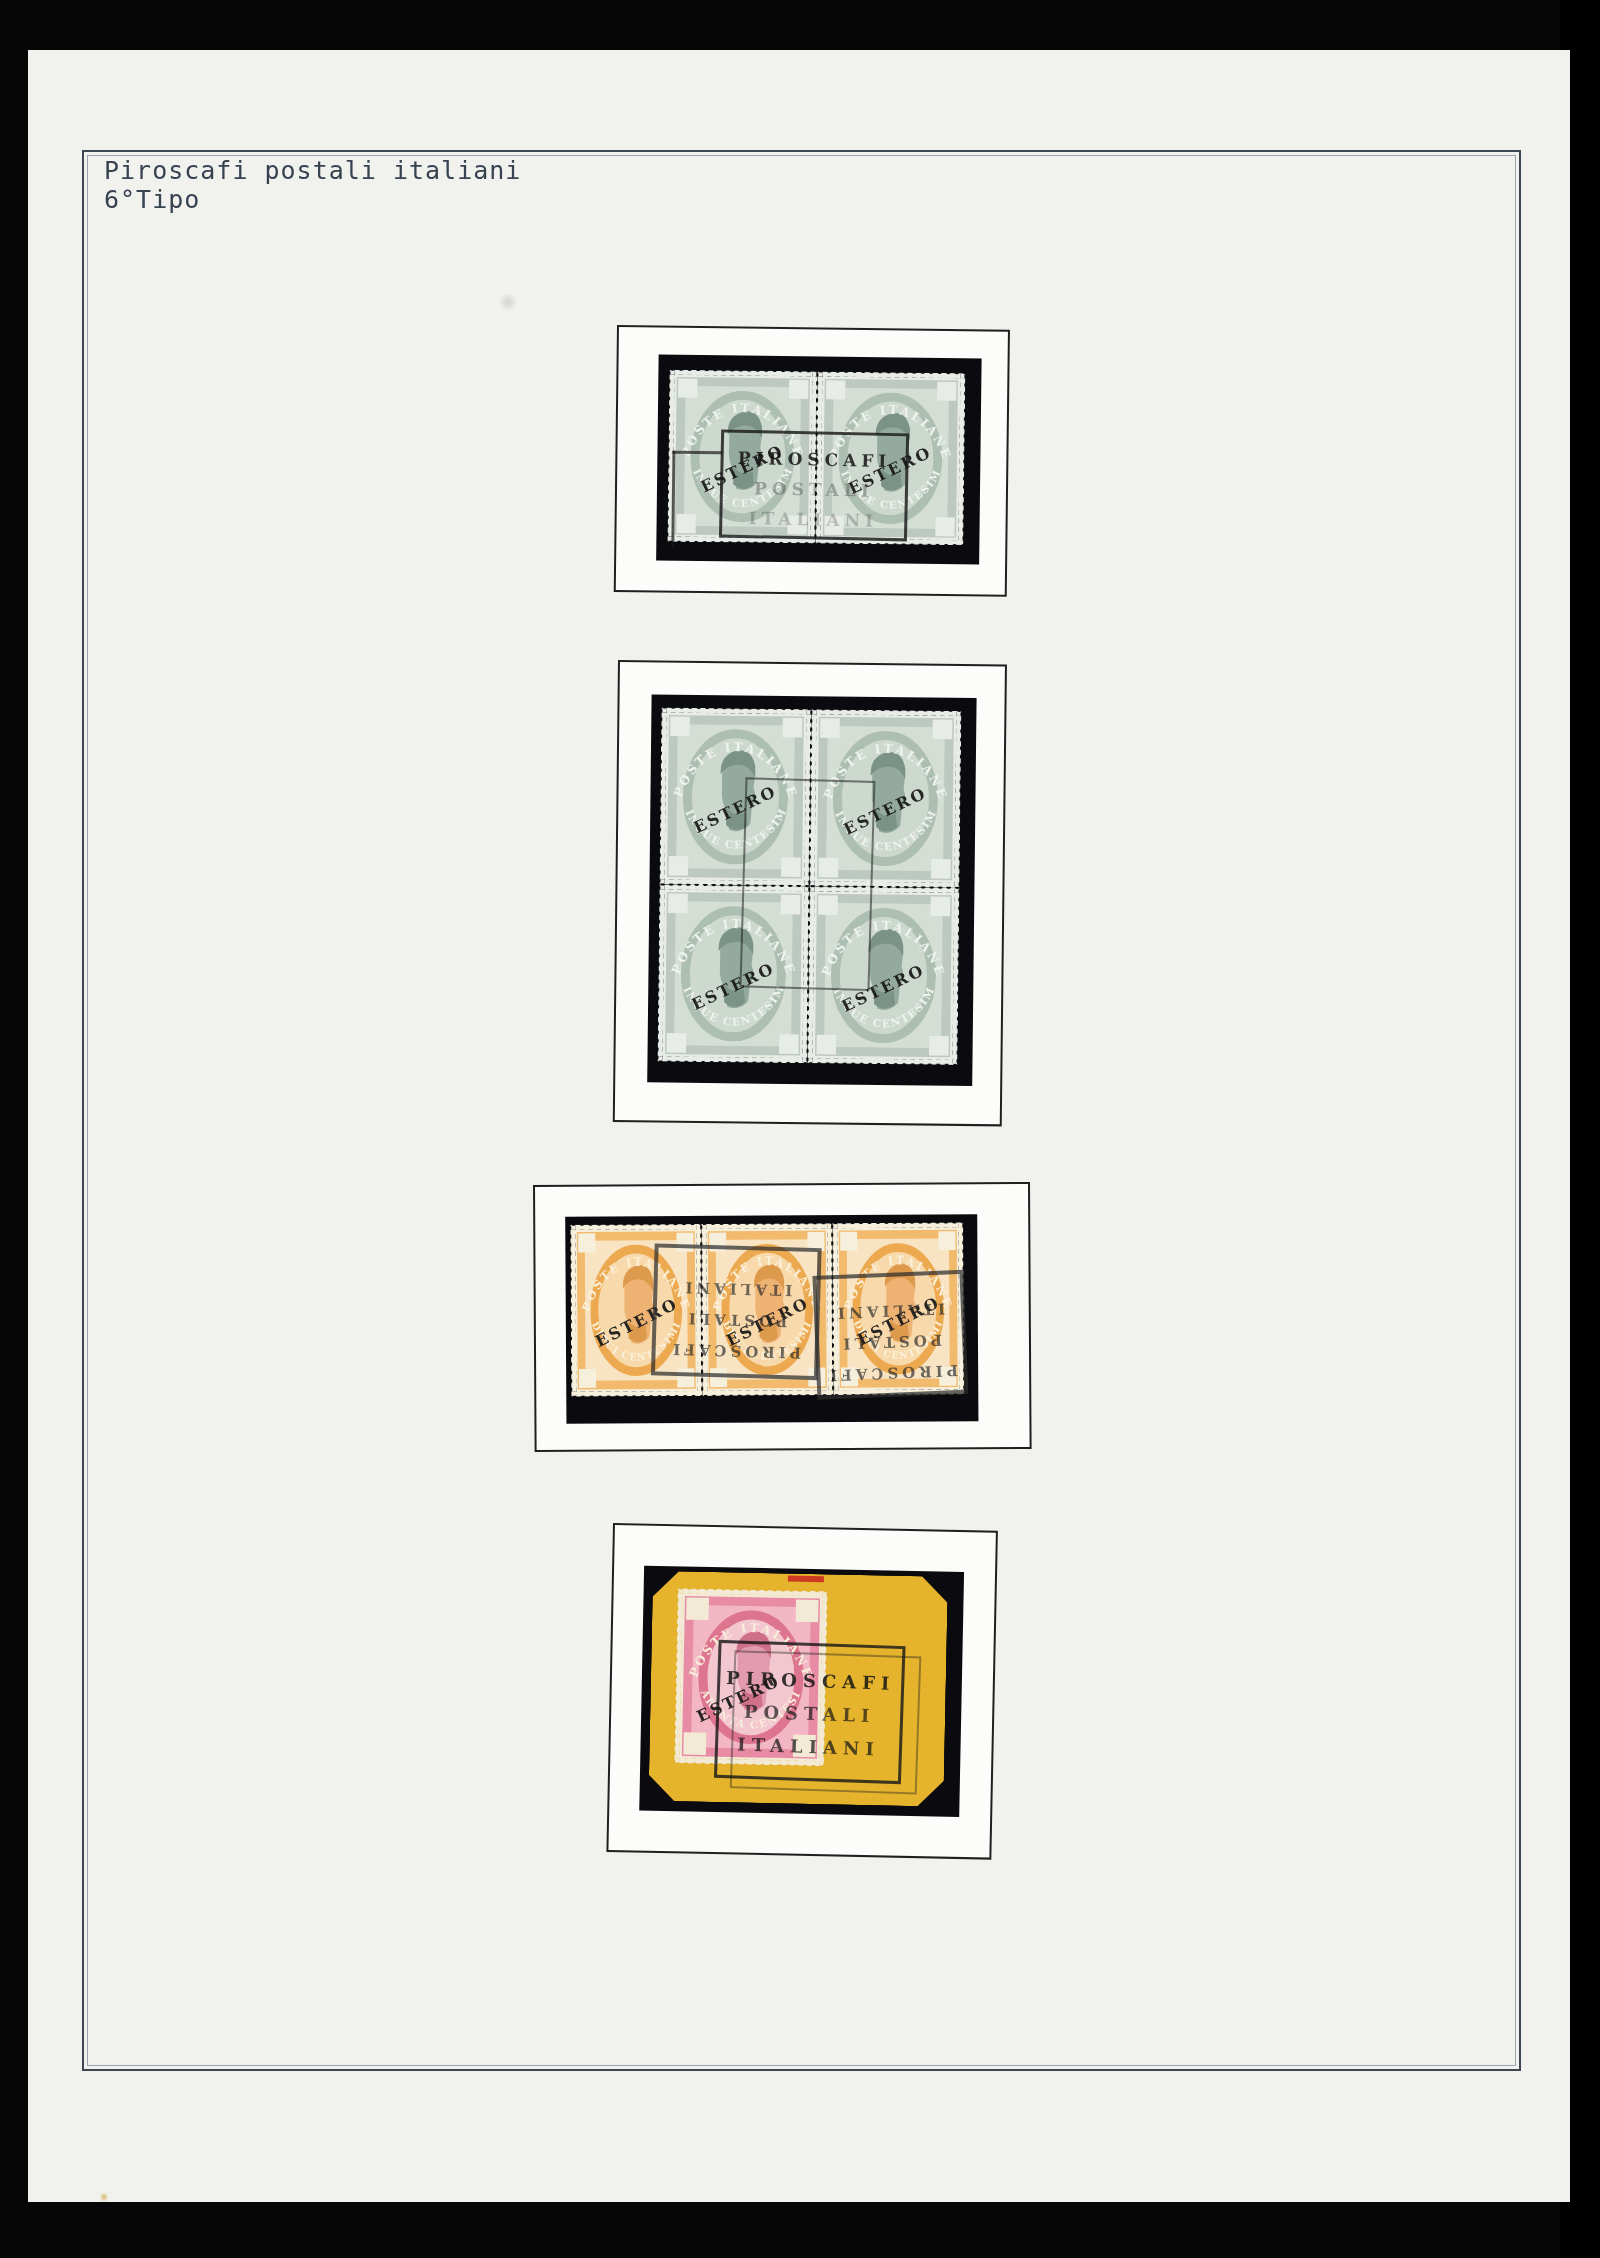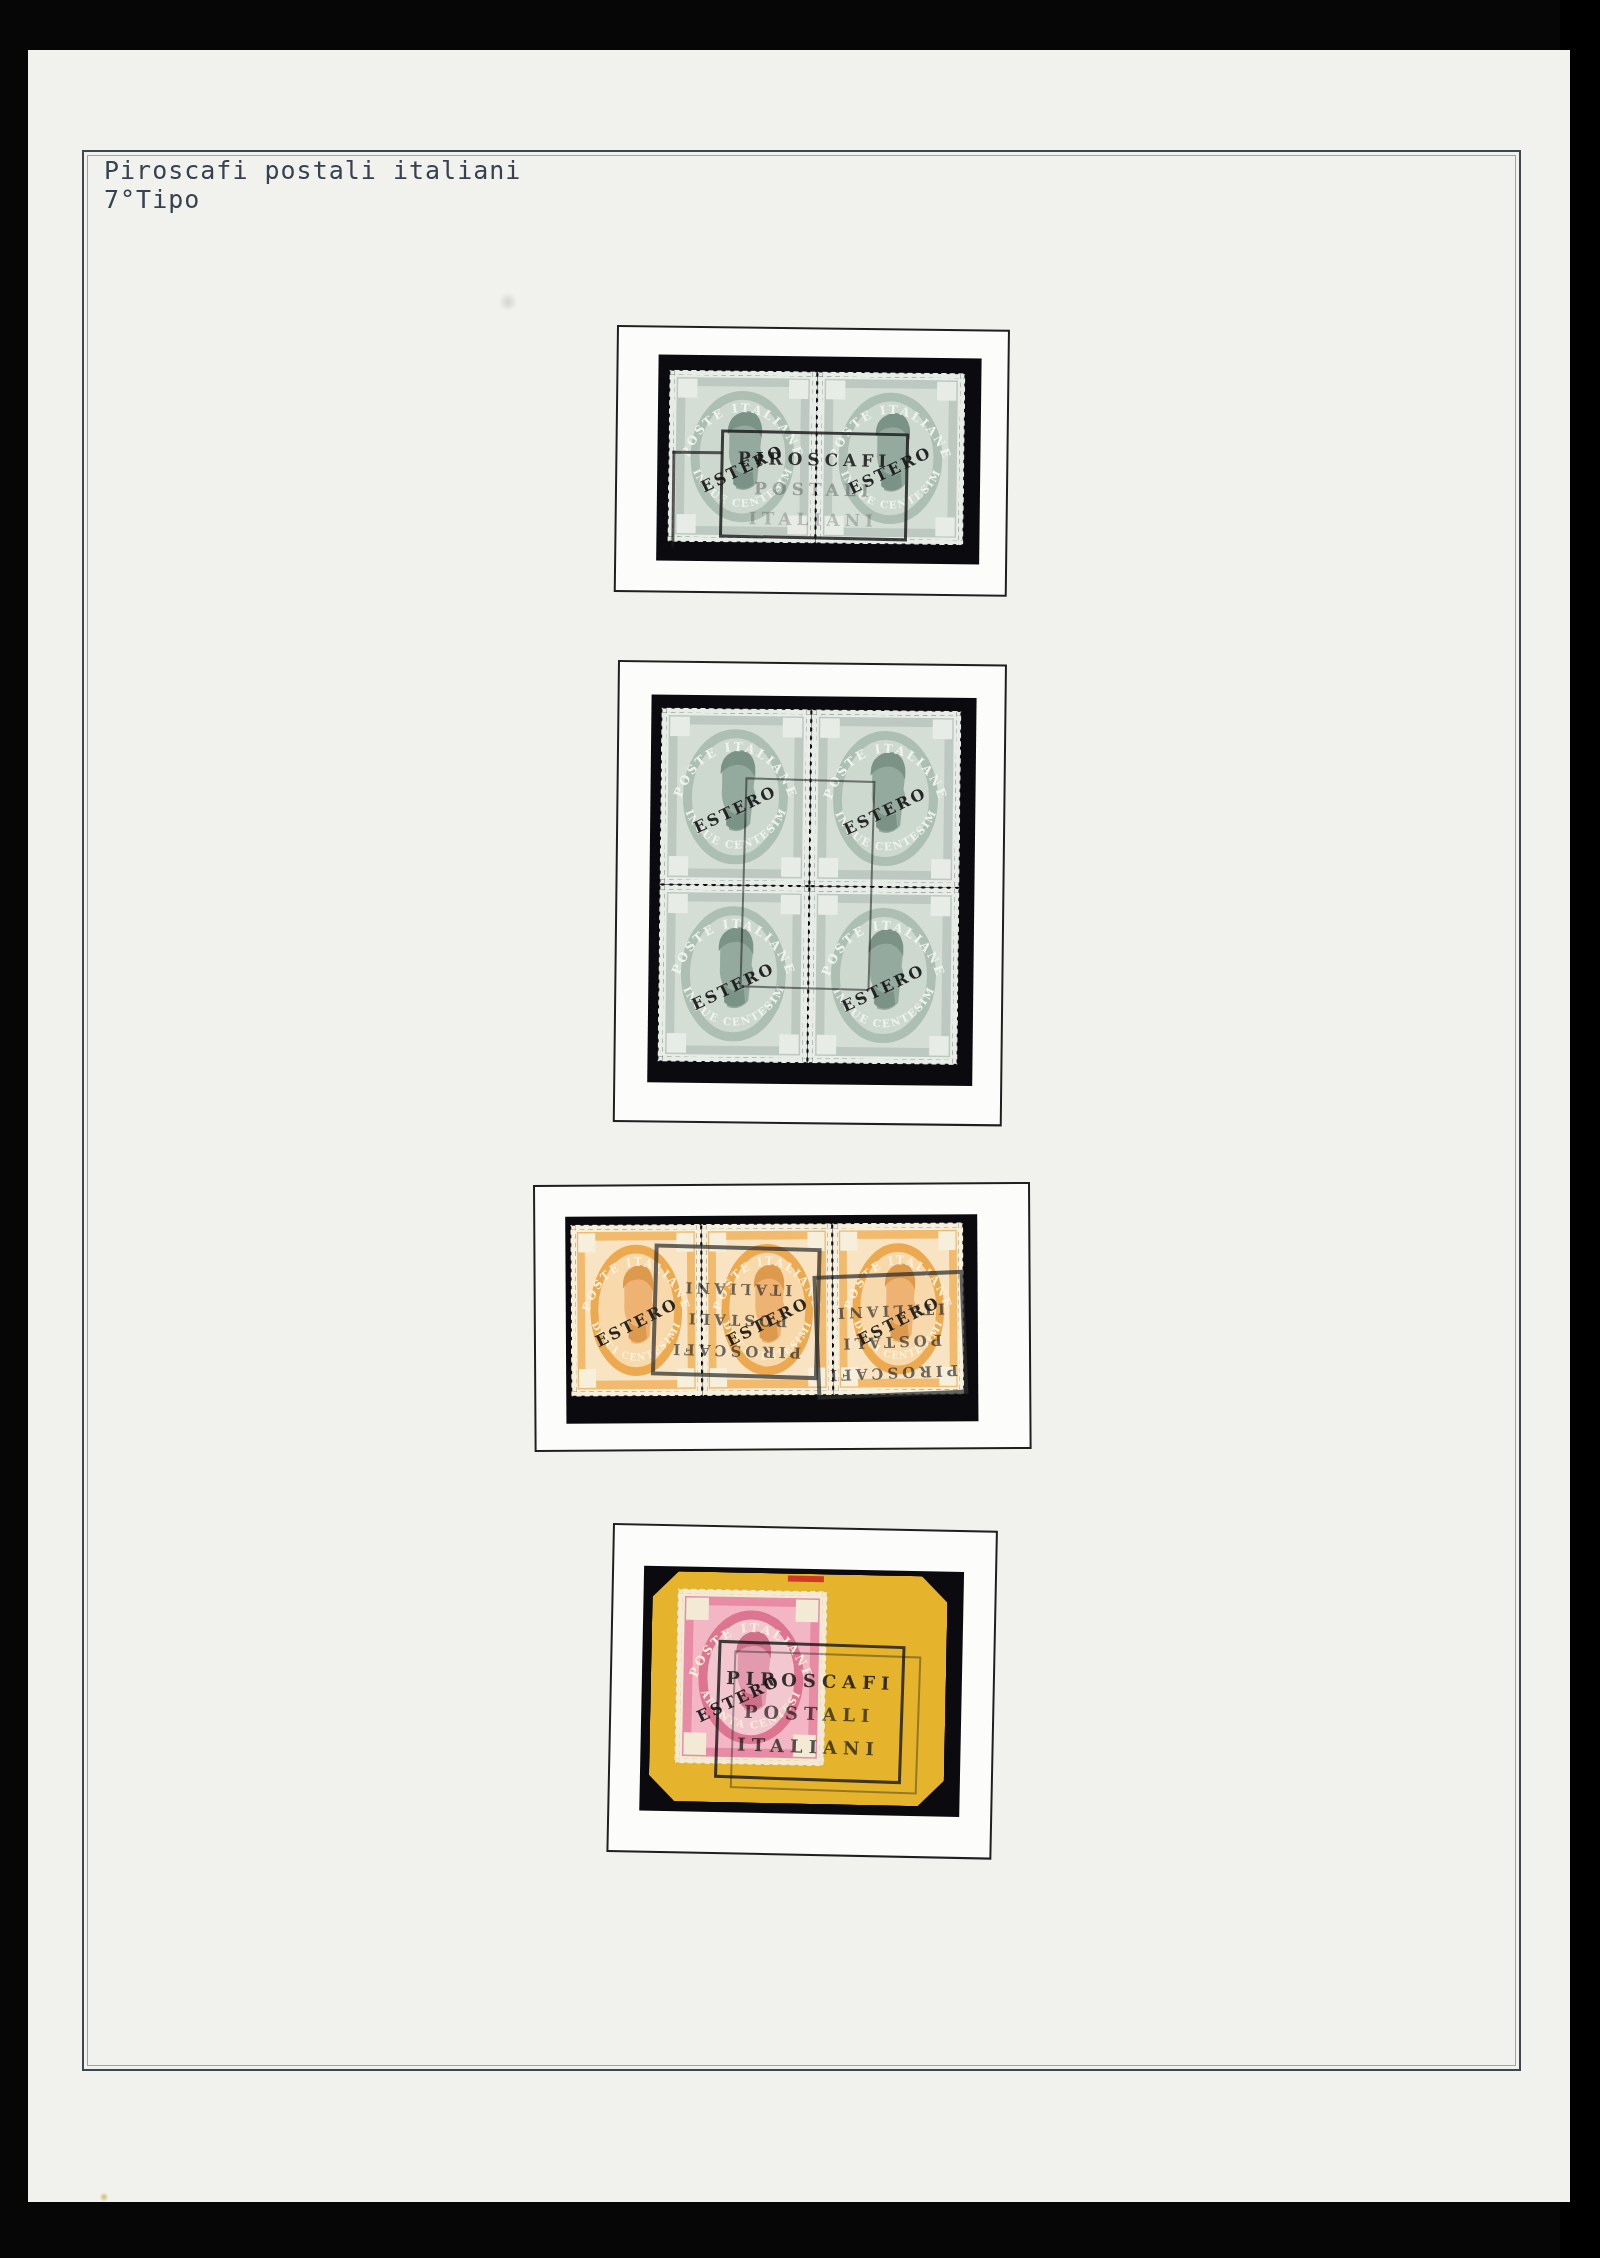--- a/index.html
+++ b/index.html
@@ -72,21 +72,21 @@
 </svg>
 
 <div class="scan">
   <div class="page">
     <div class="frame">
       <div class="frame-inner"></div>
     </div>
 
     <div class="page-title">
       <div>Piroscafi postali italiani</div>
-      <div>7°Tipo</div>
+      <div>6°Tipo</div>
     </div>
 
     <div class="speck" style="left:470px;top:243px;width:20px;height:18px;background:radial-gradient(circle,rgba(120,120,120,.25),rgba(120,120,120,0) 70%);"></div>
     <div class="speck" style="left:72px;top:2142px;width:8px;height:10px;background:radial-gradient(circle,rgba(205,175,80,.8),rgba(205,175,80,0) 75%);"></div>
 
     <div class="display d1">
       <div class="mount">
 
         <div class="stamp grey" style="left:11px;top:15px;width:148px;height:172px;">
           <svg viewBox="0 0 100 118" preserveAspectRatio="none">

